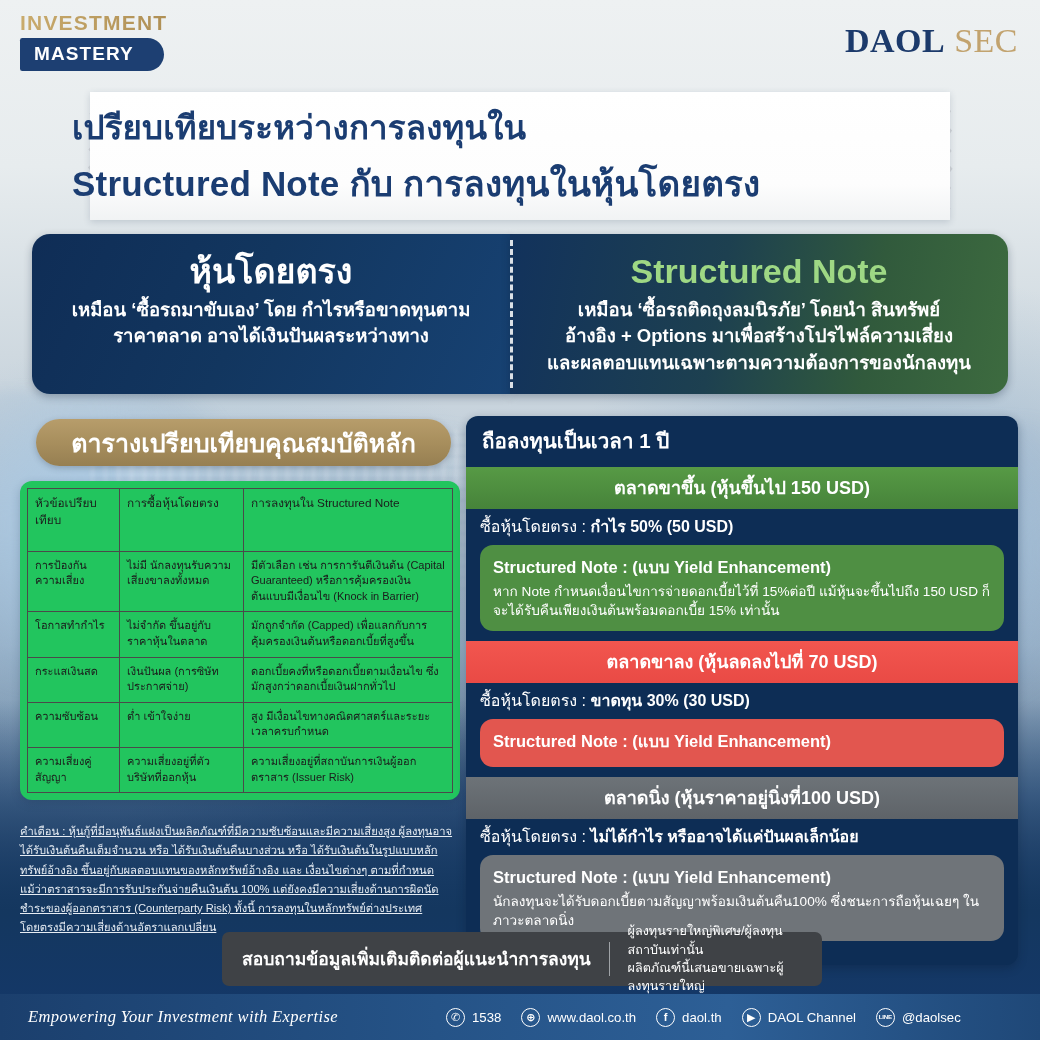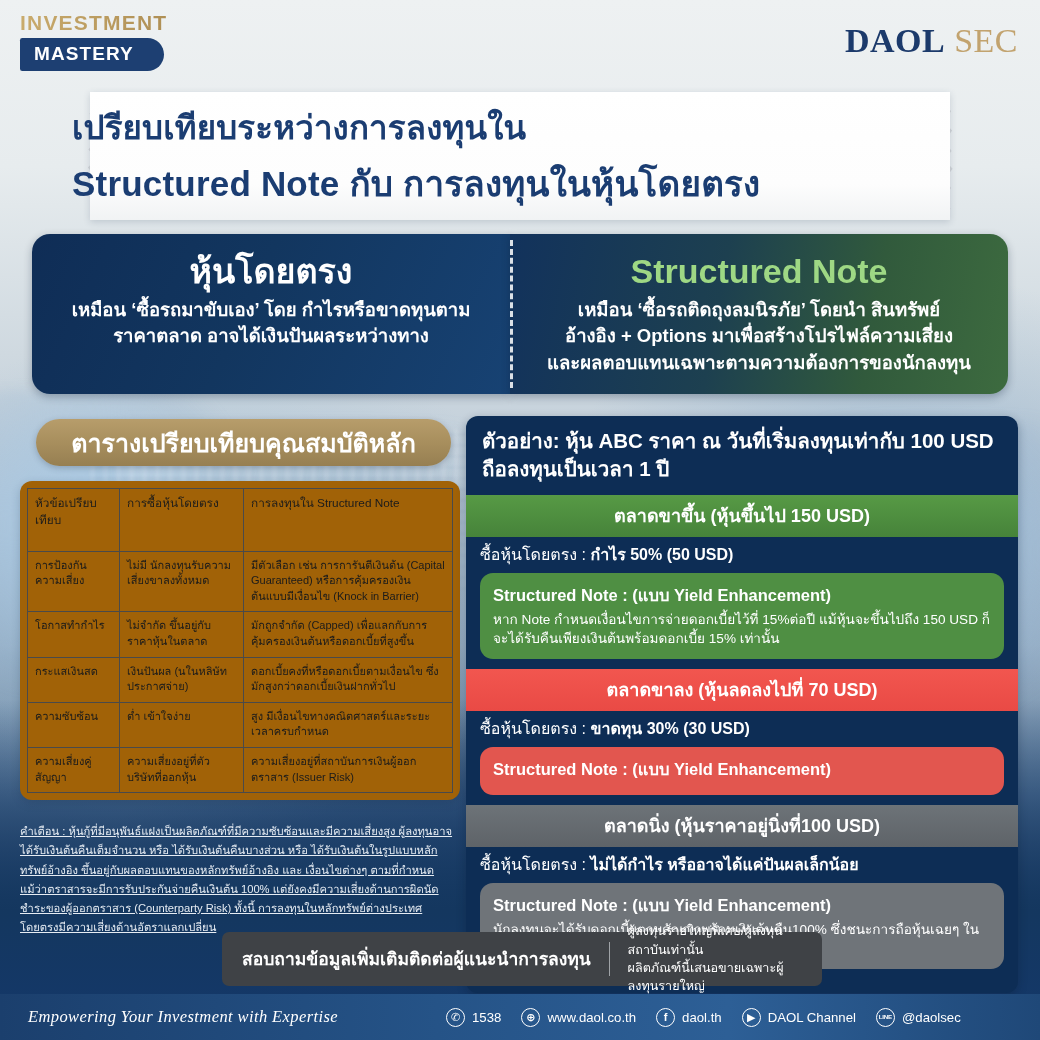--- a/index.html
+++ b/index.html
@@ -131,21 +131,21 @@
   .gold-pill {
     position: absolute; left: 36px; top: 419px; width: 415px; height: 47px;
     border-radius: 24px;
     background: linear-gradient(180deg,#b79d6b 0%,#a68d5c 55%,#967f52 100%);
     color: #fff; font-size: 25px; font-weight: 700;
     display: flex; align-items: center; justify-content: center;
     box-shadow: 0 2px 6px rgba(30,40,60,.25);
   }
   .table-card {
     position: absolute; left: 20px; top: 481px; width: 440px;
-    background: #a16207; border-radius: 12px; padding: 7px;
+    background: #22c55e; border-radius: 12px; padding: 7px;
     box-shadow: 0 3px 10px rgba(20,40,70,.22);
   }
   table { width: 100%; border-collapse: collapse; }
   td {
     border: 1px solid #4a4a4a; padding: 6px 7px 7px;
     font-size: 11px; line-height: 1.42; color: #1b1b1b; vertical-align: top;
   }
   td.c0 { width: 92px; }
   td.c1 { width: 124px; }
   tr.head td { font-size: 11.8px; padding-bottom: 22px; }
@@ -278,42 +278,41 @@
           <td class="c1">ไม่มี นักลงทุนรับความเสี่ยงขาลงทั้งหมด</td>
           <td>มีตัวเลือก เช่น การการันตีเงินต้น (Capital Guaranteed) หรือการคุ้มครองเงินต้นแบบมีเงื่อนไข (Knock in Barrier)</td>
         </tr>
         <tr>
           <td class="c0">โอกาสทำกำไร</td>
           <td class="c1">ไม่จำกัด ขึ้นอยู่กับราคาหุ้นในตลาด</td>
           <td>มักถูกจำกัด (Capped) เพื่อแลกกับการคุ้มครองเงินต้นหรือดอกเบี้ยที่สูงขึ้น</td>
         </tr>
         <tr>
           <td class="c0">กระแสเงินสด</td>
-          <td class="c1">เงินปันผล (นในหลิษัทประกาศจ่าย)</td>
+          <td class="c1">เงินปันผล (การซิษัทประกาศจ่าย)</td>
           <td>ดอกเบี้ยคงที่หรือดอกเบี้ยตามเงื่อนไข ซึ่งมักสูงกว่าดอกเบี้ยเงินฝากทั่วไป</td>
         </tr>
         <tr>
           <td class="c0">ความซับซ้อน</td>
           <td class="c1">ต่ำ เข้าใจง่าย</td>
           <td>สูง มีเงื่อนไขทางคณิตศาสตร์และระยะเวลาครบกำหนด</td>
         </tr>
         <tr>
           <td class="c0">ความเสี่ยงคู่สัญญา</td>
           <td class="c1">ความเสี่ยงอยู่ที่ตัวบริษัทที่ออกหุ้น</td>
           <td>ความเสี่ยงอยู่ที่สถาบันการเงินผู้ออกตราสาร (Issuer Risk)</td>
         </tr>
       </tbody>
     </table>
   </div>
 
   <div class="disclaimer">คำเตือน : หุ้นกู้ที่มีอนุพันธ์แฝงเป็นผลิตภัณฑ์ที่มีความซับซ้อนและมีความเสี่ยงสูง ผู้ลงทุนอาจได้รับเงินต้นคืนเต็มจำนวน หรือ ได้รับเงินต้นคืนบางส่วน หรือ ได้รับเงินต้นในรูปแบบหลักทรัพย์อ้างอิง ขึ้นอยู่กับผลตอบแทนของหลักทรัพย์อ้างอิง และ เงื่อนไขต่างๆ ตามที่กำหนด แม้ว่าตราสารจะมีการรับประกันจ่ายคืนเงินต้น 100% แต่ยังคงมีความเสี่ยงด้านการผิดนัดชำระของผู้ออกตราสาร (Counterparty Risk) ทั้งนี้ การลงทุนในหลักทรัพย์ต่างประเทศโดยตรงมีความเสี่ยงด้านอัตราแลกเปลี่ยน</div>
 
   <div class="ex-box">
     <div class="ex-head">
-      <div>ตัวอย่าง: หุ้น ABC ราคา ณ วันที่เริ่มลงทุนเท่ากับ 100 USD</div>
       <div>ถือลงทุนเป็นเวลา 1 ปี</div>
     </div>
 
     <div class="band up">ตลาดขาขึ้น (หุ้นขึ้นไป 150 USD)</div>
     <div class="direct-line">
       <span class="lead">ซื้อหุ้นโดยตรง : </span><span>กำไร 50% (50 USD)</span>
     </div>
     <div class="note-card up">
       <div class="note-title">Structured Note : (แบบ Yield Enhancement)</div>
       <div class="note-body">หาก Note กำหนดเงื่อนไขการจ่ายดอกเบี้ยไว้ที่ 15%ต่อปี แม้หุ้นจะขึ้นไปถึง 150 USD ก็จะได้รับคืนเพียงเงินต้นพร้อมดอกเบี้ย 15% เท่านั้น</div>

